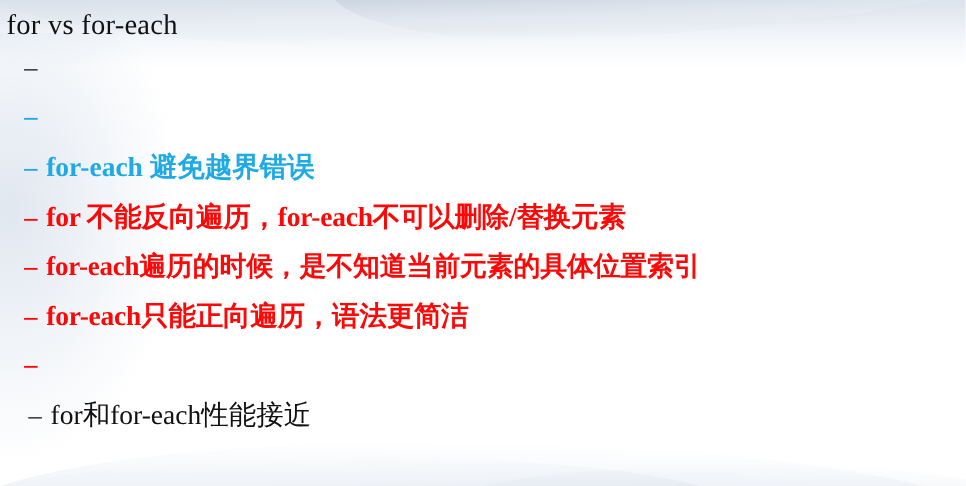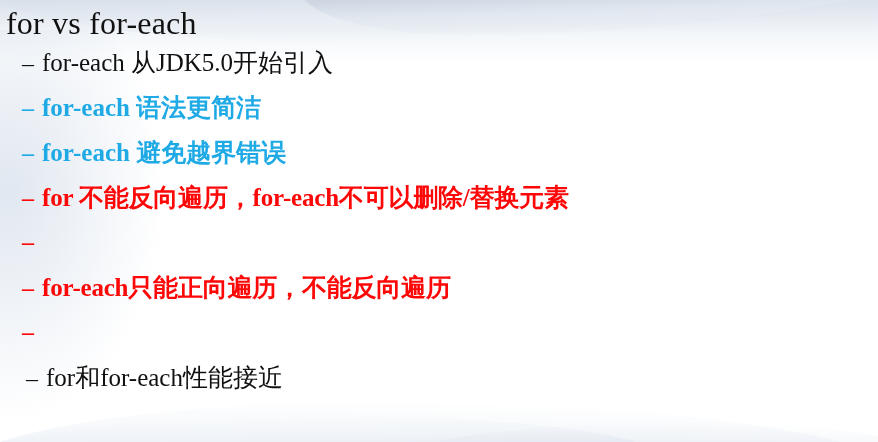--- a/index.html
+++ b/index.html
@@ -94,21 +94,21 @@
     opacity: .6;
   }
 
   
   .content {
     position: relative;
     z-index: 2;
     padding: 6px 0 0 0;
   }
   .slide-title {
-    font-size: 32px;
+    font-size: 26px;
     line-height: 34px;
     color: #111111;
     padding-left: 6px;
     letter-spacing: .2px;
     white-space: nowrap;
   }
   .bullet-list {
     margin: 0;
     padding: 0;
     list-style: none;
@@ -161,45 +161,44 @@
   </div>
 
   <div class="content">
 
     <div class="slide-title">for vs for-each</div>
 
     <ul class="bullet-list">
 
       <li class="bullet c-black">
         <span class="dash">–</span>
-        <span class="btext">for-each 从JDK5.0开始引入</span>
       </li>
 
       <li class="bullet c-blue">
         <span class="dash">–</span>
-        <span class="btext">for-each 语法更简洁</span>
       </li>
 
       <li class="bullet c-blue">
         <span class="dash">–</span>
         <span class="btext">for-each 避免越界错误</span>
       </li>
 
       <li class="bullet c-red tight">
         <span class="dash">–</span>
         <span class="btext">for 不能反向遍历，for-each不可以删除/替换元素</span>
       </li>
 
       <li class="bullet c-red tight long">
         <span class="dash">–</span>
+        <span class="btext">for-each遍历的时候，是不知道当前元素的具体位置索引</span>
       </li>
 
       <li class="bullet c-red tight">
         <span class="dash">–</span>
-        <span class="btext">for-each只能正向遍历，不能反向遍历</span>
+        <span class="btext">for-each只能正向遍历，语法更简洁</span>
       </li>
 
       <li class="bullet c-red tight">
         <span class="dash">–</span>
       </li>
 
       <li class="bullet c-black last">
         <span class="dash">–</span>
         <span class="btext">for和for-each性能接近</span>
       </li>

